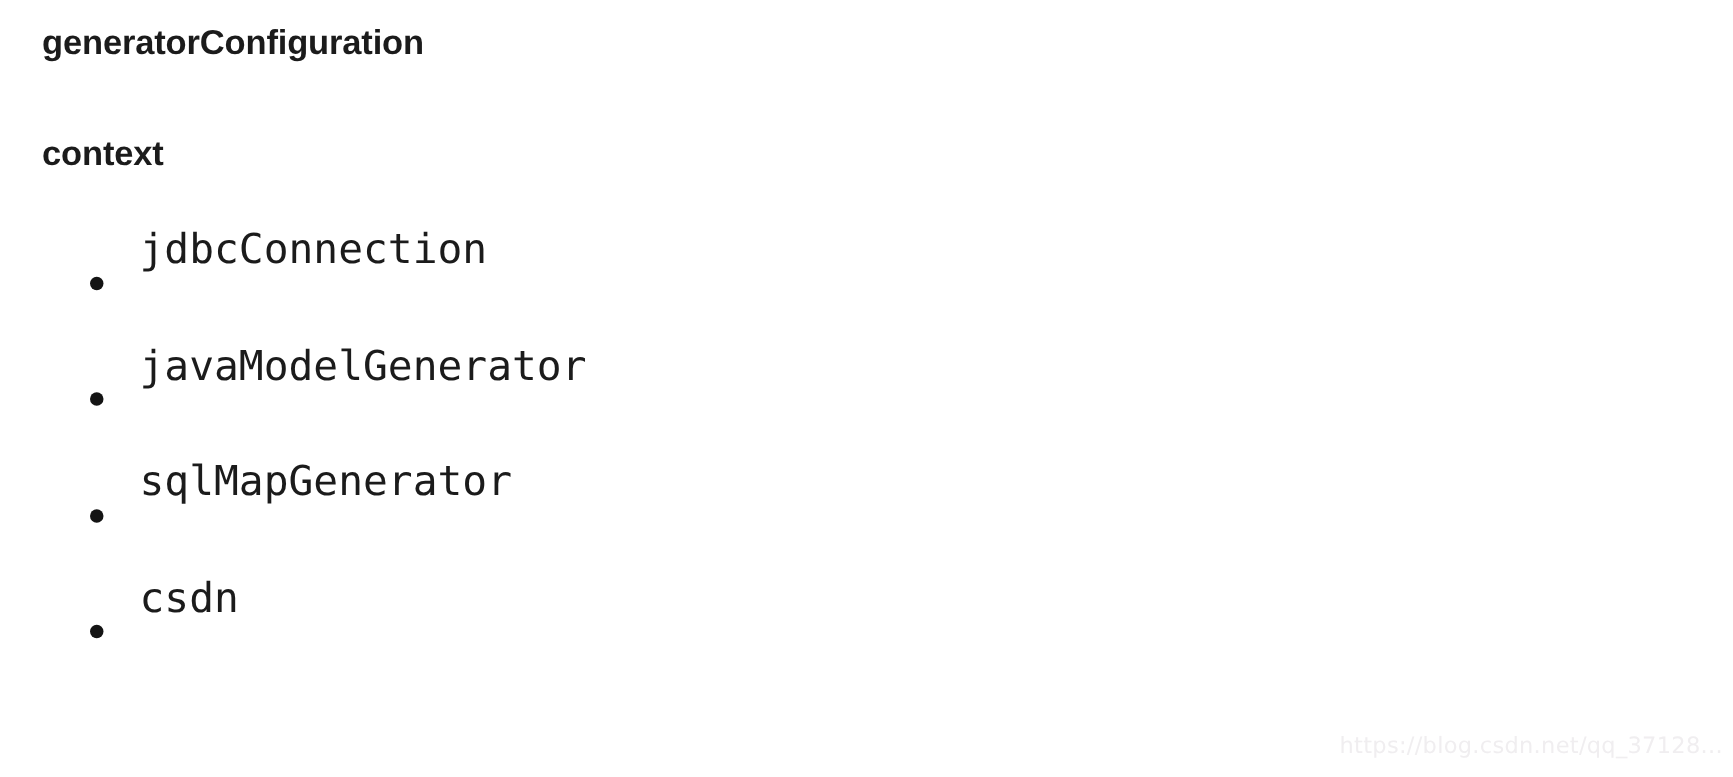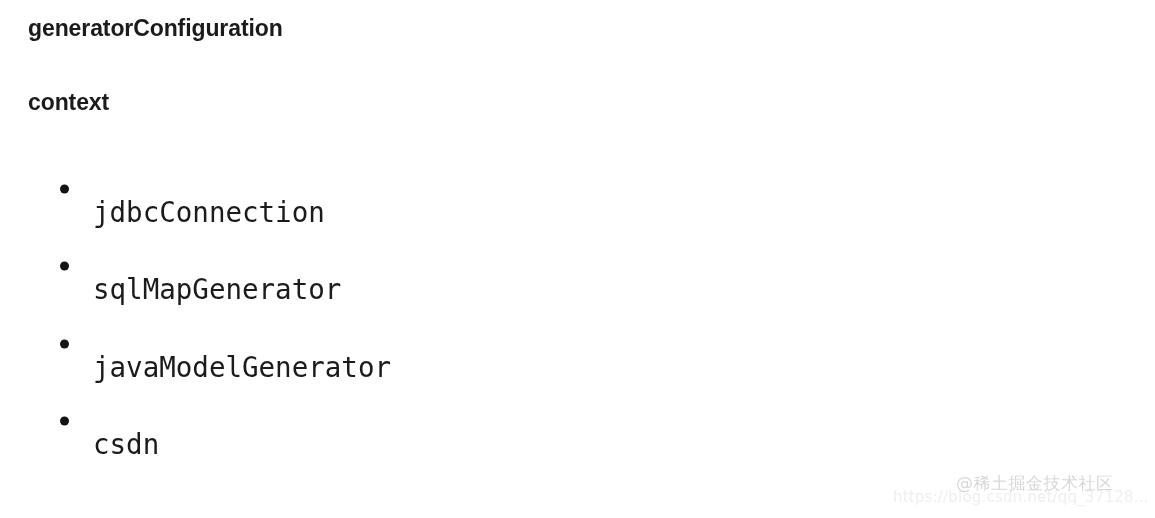--- a/index.html
+++ b/index.html
@@ -50,21 +50,21 @@
     list-style: none;
     width: 1155px;
   }
 
   .bullet-item {
     position: relative;
     height: 77.5px;
     padding-left: 93px;
     box-sizing: border-box;
     display: flex;
-    align-items: flex-end;
+    align-items: flex-start;
     white-space: nowrap;
   }
 
   .bullet-marker {
     position: absolute;
     left: 60px;
     top: 50%;
     transform: translateY(-50%);
     width: 9px;
     height: 9px;
@@ -118,33 +118,32 @@
 
   <ul class="bullet-list">
 
     <li class="bullet-item">
       <span class="bullet-marker"></span>
       <span class="bullet-text">jdbcConnection</span>
     </li>
 
     <li class="bullet-item">
       <span class="bullet-marker"></span>
-      <span class="bullet-text">sqlMapGenerator</span>
+      <span class="bullet-text">javaModelGenerator</span>
     </li>
 
     <li class="bullet-item">
       <span class="bullet-marker"></span>
-      <span class="bullet-text">javaModelGenerator</span>
+      <span class="bullet-text">sqlMapGenerator</span>
     </li>
 
 
     <li class="bullet-item">
       <span class="bullet-marker"></span>
       <span class="bullet-text">csdn</span>
     </li>
 
   </ul>
 
   <div class="watermark" id="watermark-url">https://blog.csdn.net/qq_37128...</div>
 
-  <div class="watermark" id="watermark-brand">@稀土掘金技术社区</div>
 
 </div>
 
 </body></html>

